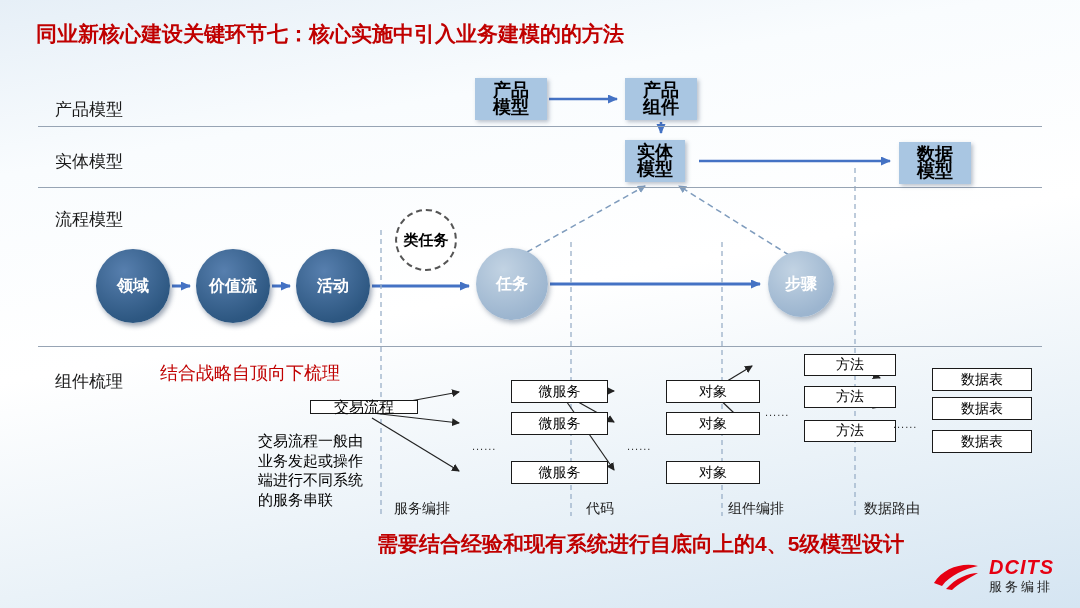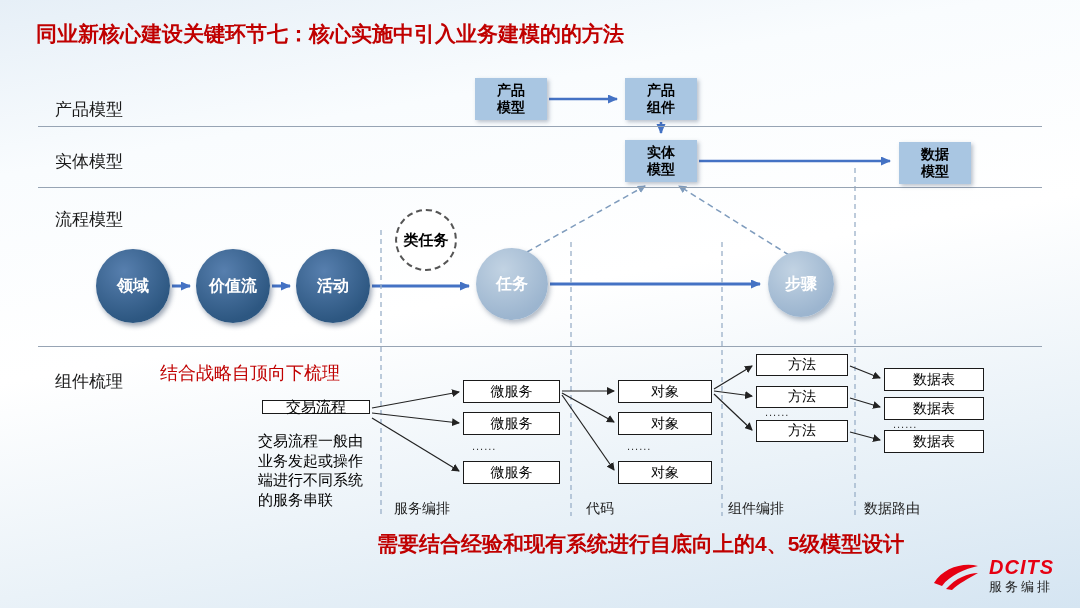--- a/index.html
+++ b/index.html
@@ -6,32 +6,32 @@
   html,body { width:1080px; height:608px; }
   body { font-family:"Liberation Sans","DejaVu Sans",sans-serif; }
   .slide { position:relative; width:1080px; height:608px; overflow:hidden;
     background:linear-gradient(170deg,#e6eff7 0%,#f9fcfe 22%,#ffffff 48%,#eaf2f8 75%,#d5e5f2 100%); }
   .title { position:absolute; left:36px; top:20px; font-size:21px; font-weight:bold; color:#c00000; z-index:2; white-space:nowrap; }
   .hline { position:absolute; left:38px; width:1004px; height:0; border-top:1px solid #97a4b4; z-index:1; }
   .row-label { position:absolute; left:55px; font-size:17px; color:#1a1a1a; z-index:2; white-space:nowrap; }
   .overlay { position:absolute; left:0; top:0; z-index:1; }
   .bbox { position:absolute; z-index:2; background:#a9c6e2; box-shadow:2px 2px 4px rgba(60,80,110,.35);
     display:flex; align-items:center; justify-content:center; text-align:center;
-    font-size:14px; font-weight:bold; line-height:17px; color:#000; white-space:pre-line;font-family:Liberation Serif, serif; }
+    font-size:18px; font-weight:bold; line-height:17px; color:#000; white-space:pre-line;font-family:Liberation Serif, serif; }
   .circle { position:absolute; z-index:2; border-radius:50%; display:flex; align-items:center; justify-content:center;
     color:#fff; font-weight:bold; font-size:16px; text-align:center; }
   .circle.dark { background:radial-gradient(circle at 38% 30%,#577fae 0%,#2d5781 72%); box-shadow:2px 3px 5px rgba(40,60,90,.45); }
   .circle.light { background:radial-gradient(circle at 38% 30%,#c2d3e3 0%,#9cb5cf 72%); box-shadow:2px 3px 5px rgba(40,60,90,.35); }
   .dashed-circle { position:absolute; z-index:2; border-radius:50%; background:#fff; border:2px dashed #555;
     display:flex; align-items:center; justify-content:center; font-size:15px; font-weight:bold; color:#000; }
   .note { position:absolute; z-index:2; color:#c00000; white-space:nowrap; }
   .note.top { left:160px; top:325px; font-size:18px;margin-top:36px; }
   .note.bottom { left:377px; top:530px; font-size:21px; font-weight:bold; }
   .wbox { position:absolute; z-index:2; background:#fff; border:1px solid #1a1a1a;
-    display:flex; align-items:center; justify-content:center; font-size:14px; color:#000; white-space:nowrap; }
+    display:flex; align-items:center; justify-content:center; font-size:14px; color:#000; white-space:nowrap;margin-left:48px; }
   .tradebox { border-width:1.5px; font-size:15px; }
   .desc { position:absolute; z-index:2; left:258px; top:431px; width:112px; font-size:15px; line-height:19.5px; color:#000; }
   .ellipsis { position:absolute; z-index:2; font-size:11px; color:#333; letter-spacing:1px; white-space:nowrap; }
   .sec-label { position:absolute; z-index:2; top:500px; font-size:14px; color:#222; white-space:nowrap; }
   .logo { position:absolute; right:26px; bottom:12px; z-index:2; display:flex; align-items:center; gap:10px; }
   .logo-text { display:flex; flex-direction:column; align-items:flex-start; }
   .logo-brand { color:#e60012; font-weight:bold; font-style:italic; font-size:20px; line-height:21px; letter-spacing:1px; }
   .logo-company { color:#1a1a1a; font-size:13px; letter-spacing:3px; }
 </style>
 </head>
@@ -105,21 +105,21 @@
   <div class="row-label" style="top:98px">产品模型</div>
   <div class="row-label" style="top:150px">实体模型</div>
   <div class="row-label" style="top:208px">流程模型</div>
   <div class="row-label" style="top:370px">组件梳理</div>
 
   <div class="bbox" style="left:475px;top:78px;width:72px;height:42px">产品
 模型</div>
   <div class="bbox" style="left:625px;top:78px;width:72px;height:42px">产品
 组件</div>
 
-  <div class="bbox" style="left:625px;top:140px;width:72px;height:42px">实体
+  <div class="bbox" style="left:625px;top:140px;width:60px;height:42px">实体
 模型</div>
   <div class="bbox" style="left:899px;top:142px;width:72px;height:42px">数据
 模型</div>
 
   <div class="circle dark" style="left:96px;top:249px;width:74px;height:74px">领域</div>
   <div class="circle dark" style="left:296px;top:249px;width:74px;height:74px">活动</div>
   <div class="circle dark" style="left:196px;top:249px;width:74px;height:74px">价值流</div>
   <div class="circle light" style="left:768px;top:251px;width:66px;height:66px">步骤</div>
   <div class="circle light" style="left:476px;top:248px;width:72px;height:72px">任务</div>
   <div class="dashed-circle" style="left:395px;top:209px;width:62px;height:62px">类任务</div>

